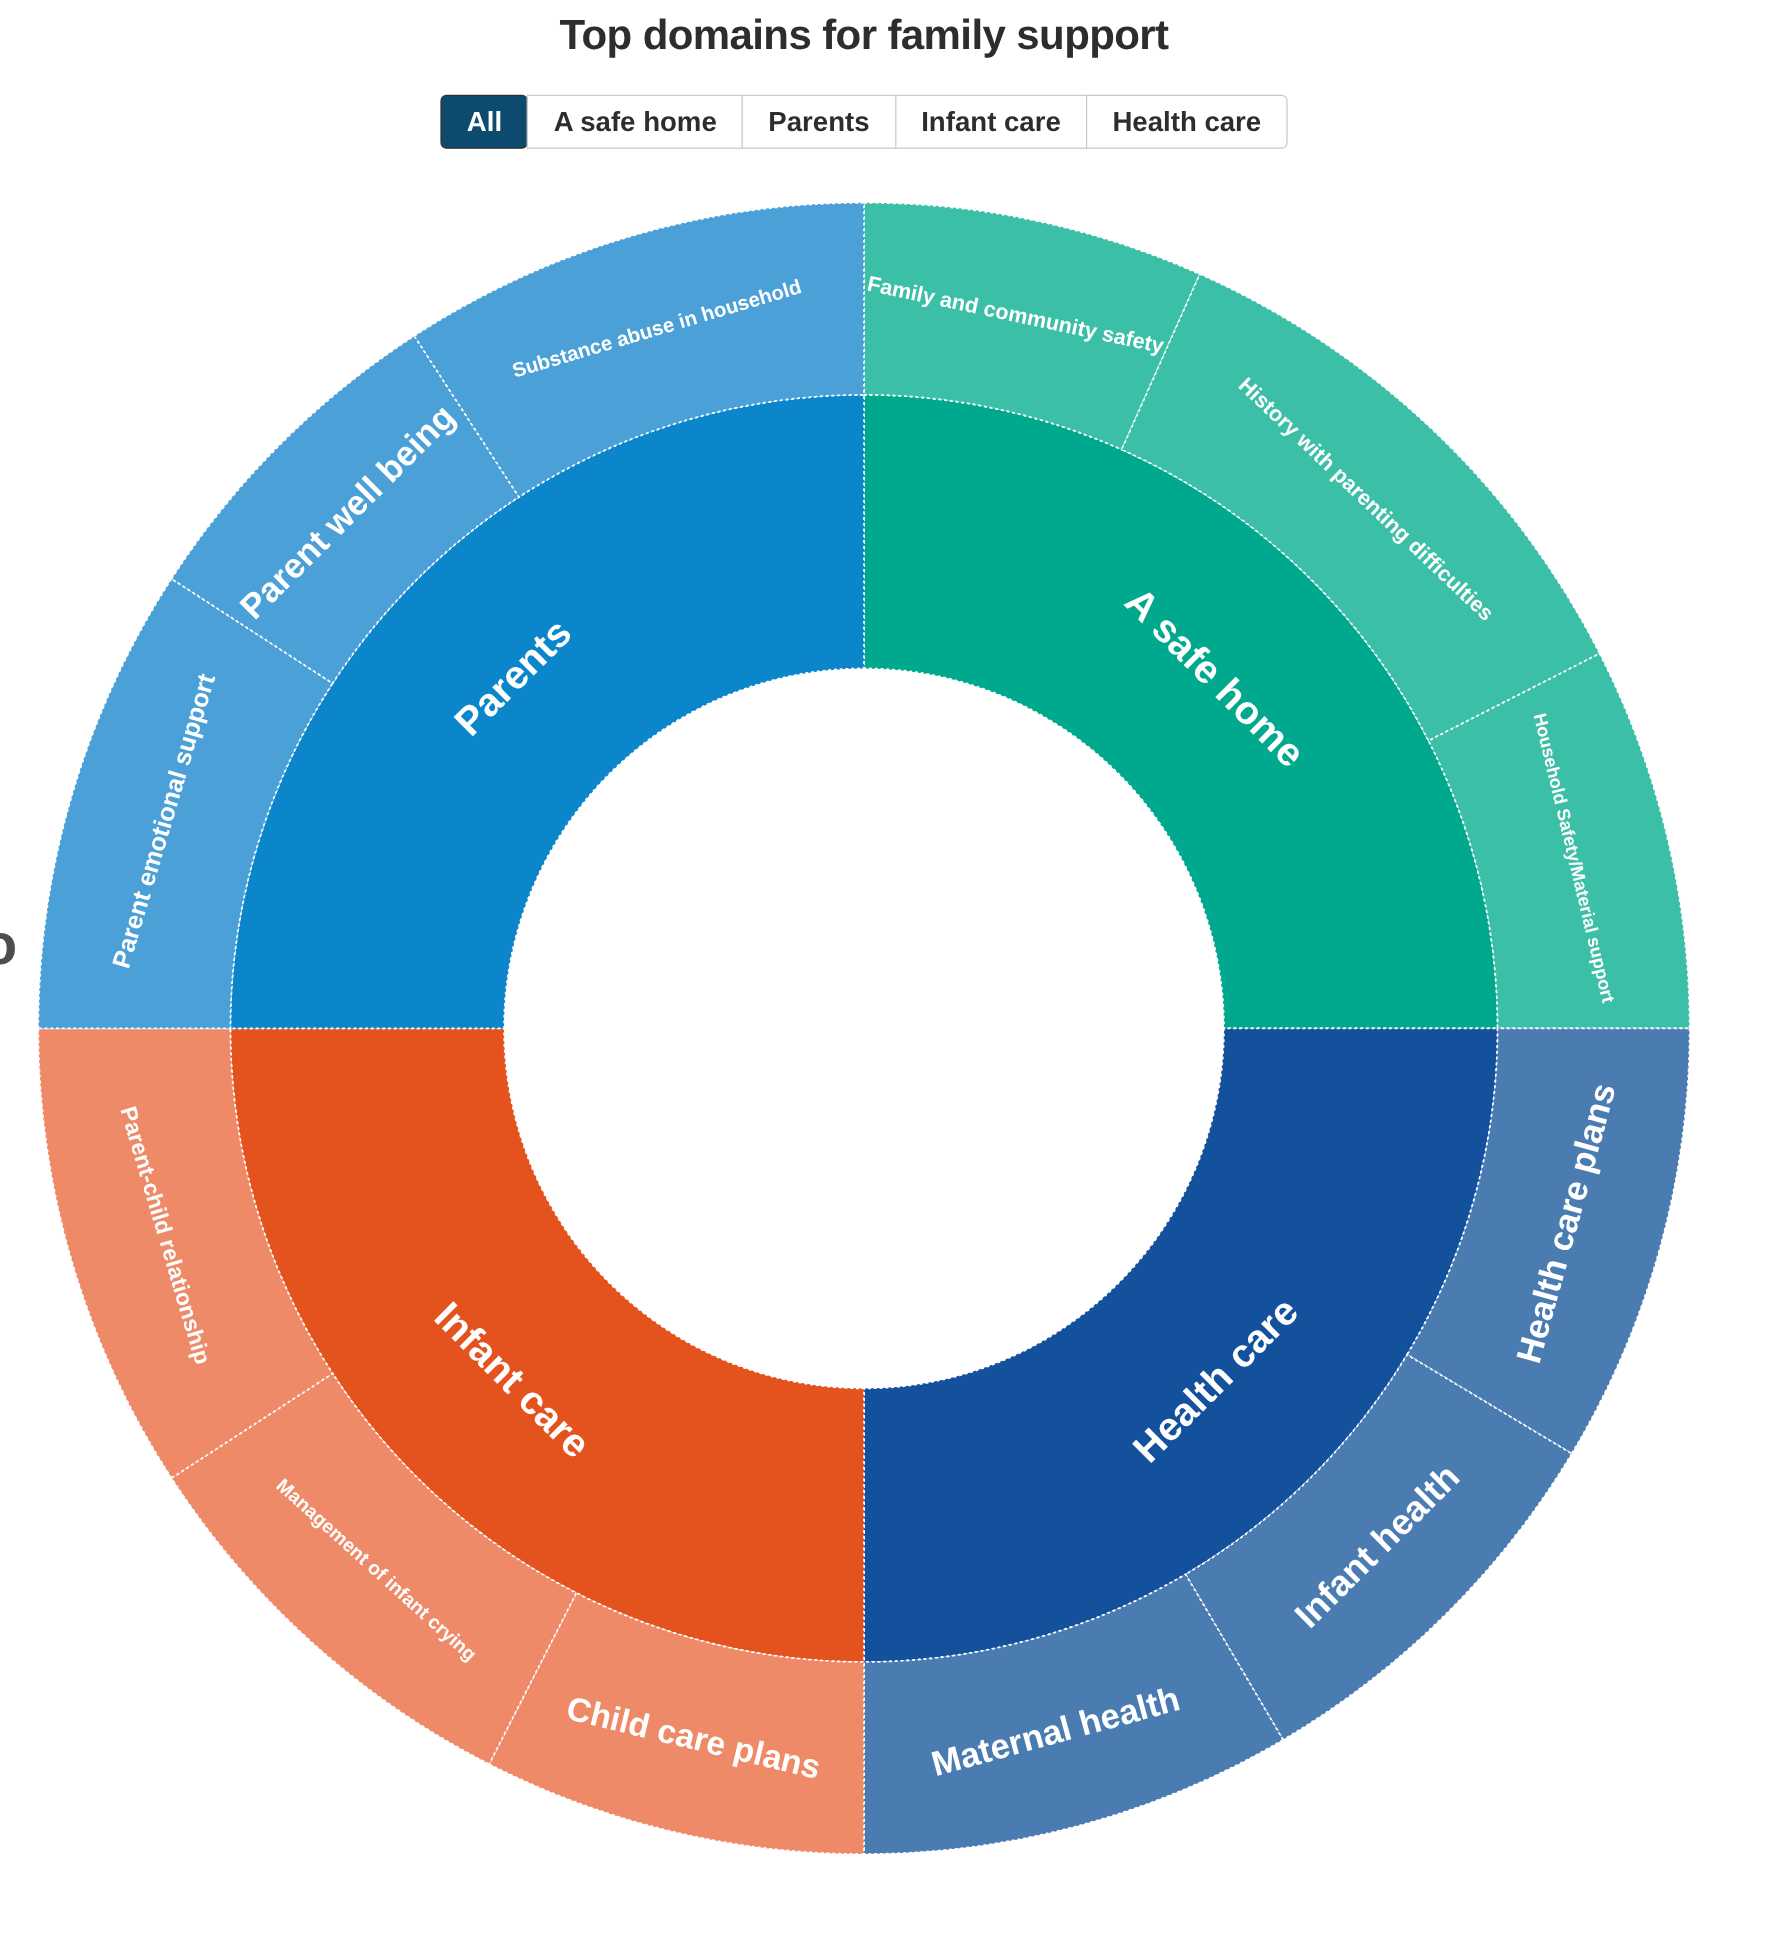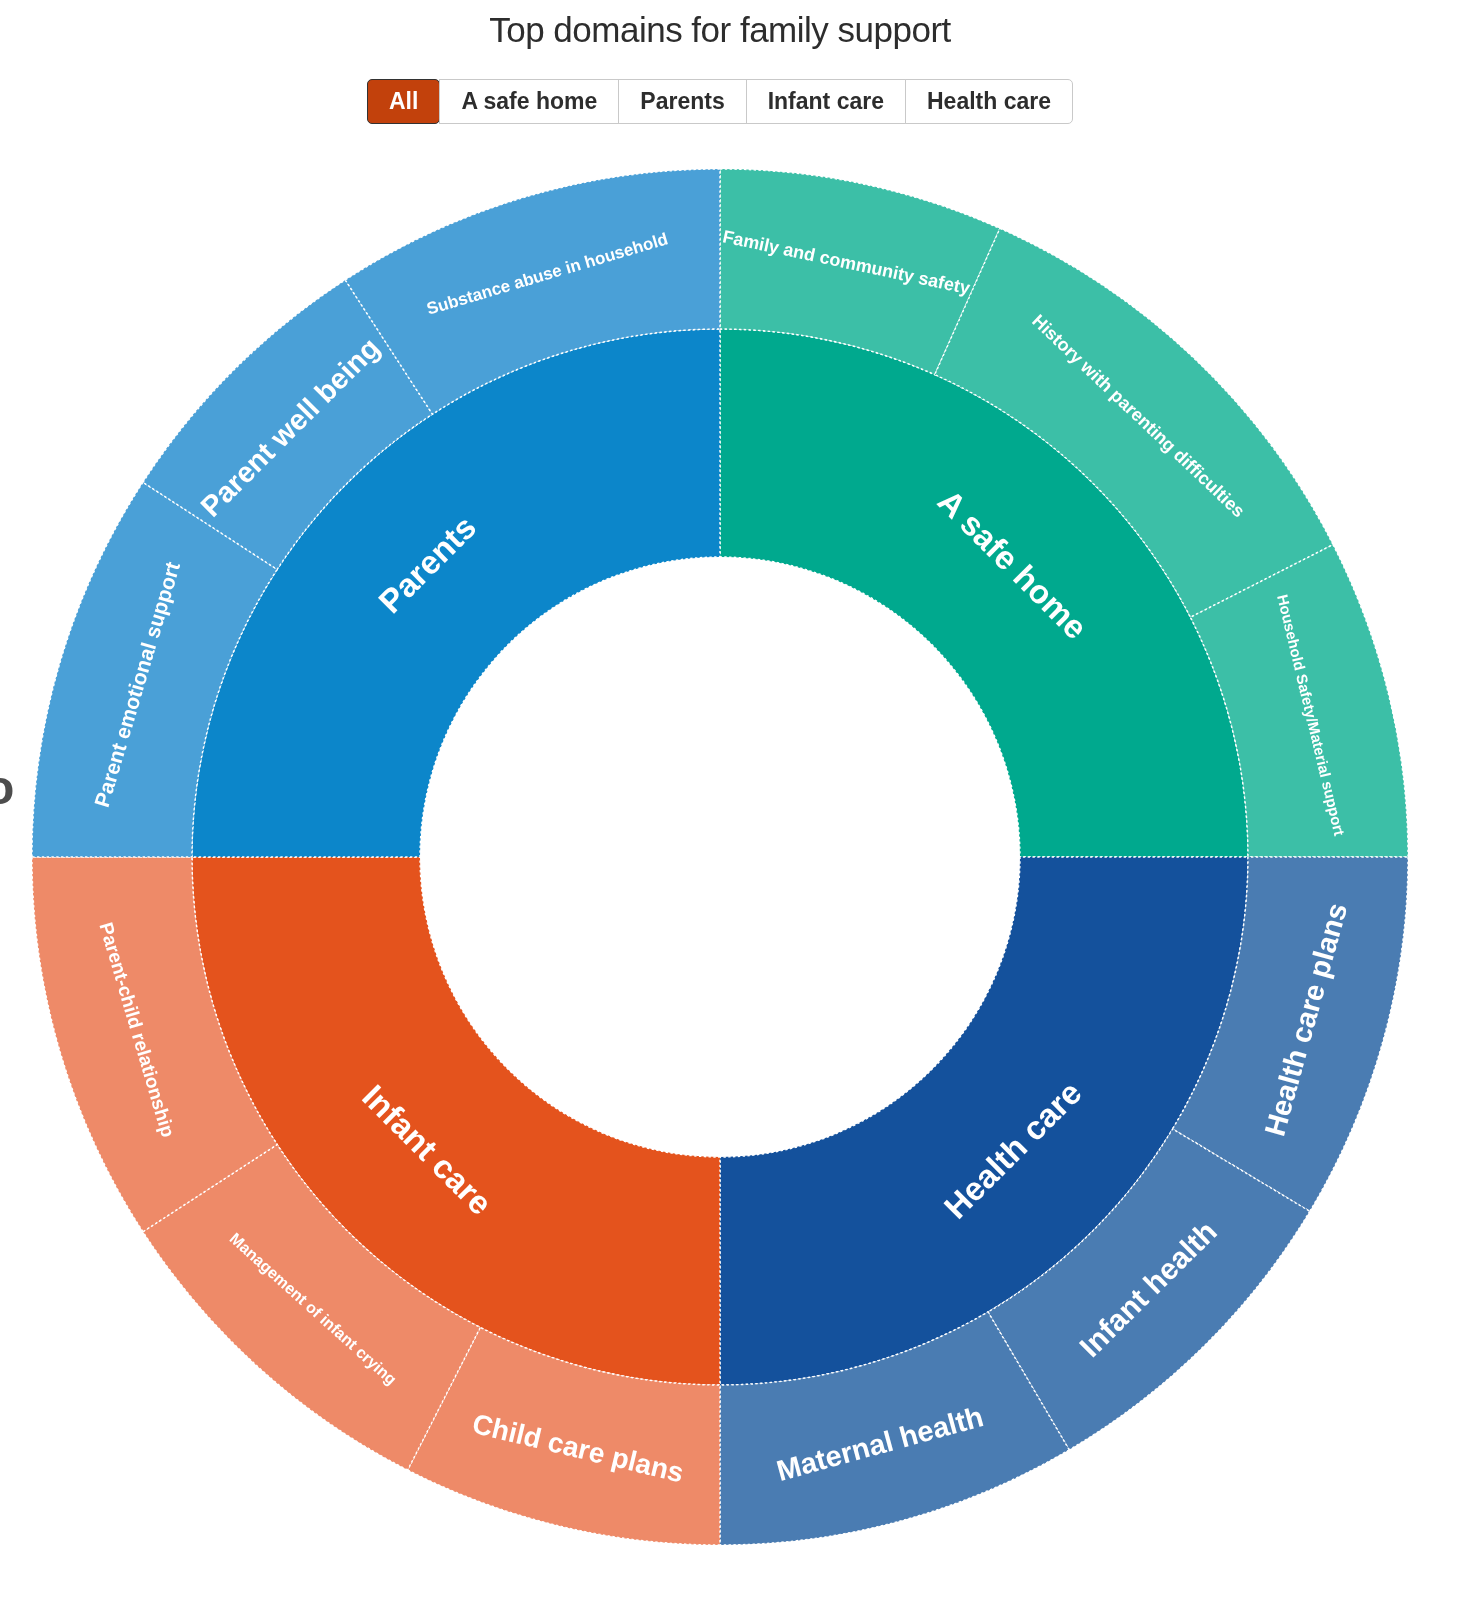--- a/index.html
+++ b/index.html
@@ -1,25 +1,25 @@
 <!DOCTYPE html>
 <html><head>
 <meta charset="utf-8">
 <style>
   html,body{margin:0;padding:0;background:#ffffff;}
   body{width:1476px;height:1616px;position:relative;overflow:hidden;
        font-family:"Liberation Sans",sans-serif;}
   .header{position:absolute;top:0;left:0;width:1440px;text-align:center;}
-  .page-title{font-size:35px;font-weight:normal;color:#2d2d2d;margin:10px 0 0 0;letter-spacing:-0.5px;}
+  .page-title{font-size:35px;font-weight:bold;color:#2d2d2d;margin:10px 0 0 0;letter-spacing:-0.5px;}
   .tabs{position:absolute;top:79px;left:0;width:1440px;display:flex;justify-content:center;align-items:stretch;}
   .tab{font-family:"Liberation Sans",sans-serif;font-size:23px;font-weight:bold;color:#2d2d2d;
        background:#ffffff;border:1px solid #c9c9c9;margin-left:-1px;padding:10px 21px;cursor:pointer;line-height:1;}
   .tab:first-child{margin-left:0;border-radius:5px 0 0 5px;}
   .tab:last-child{border-radius:0 5px 5px 0;}
-  .tab.active{background:#c2410c;color:#ffffff;border-color:#323232;border-radius:5px;}
+  .tab.active{background:#0c4a6e;color:#ffffff;border-color:#323232;border-radius:5px;}
   svg.sunburst{position:absolute;left:0;top:0;}
   svg.sunburst path{stroke:#ffffff;stroke-width:1.4;stroke-dasharray:2.4 2.4;}
   svg.sunburst text{fill:#ffffff;font-weight:bold;text-anchor:middle;dominant-baseline:central;
        font-family:"Liberation Sans",sans-serif;}
   .edge-artifact{position:absolute;left:-15px;top:760px;font-size:48px;font-weight:bold;color:#4d4d4d;}
 </style>
 </head>
 <body>
 
 <div class="header">

